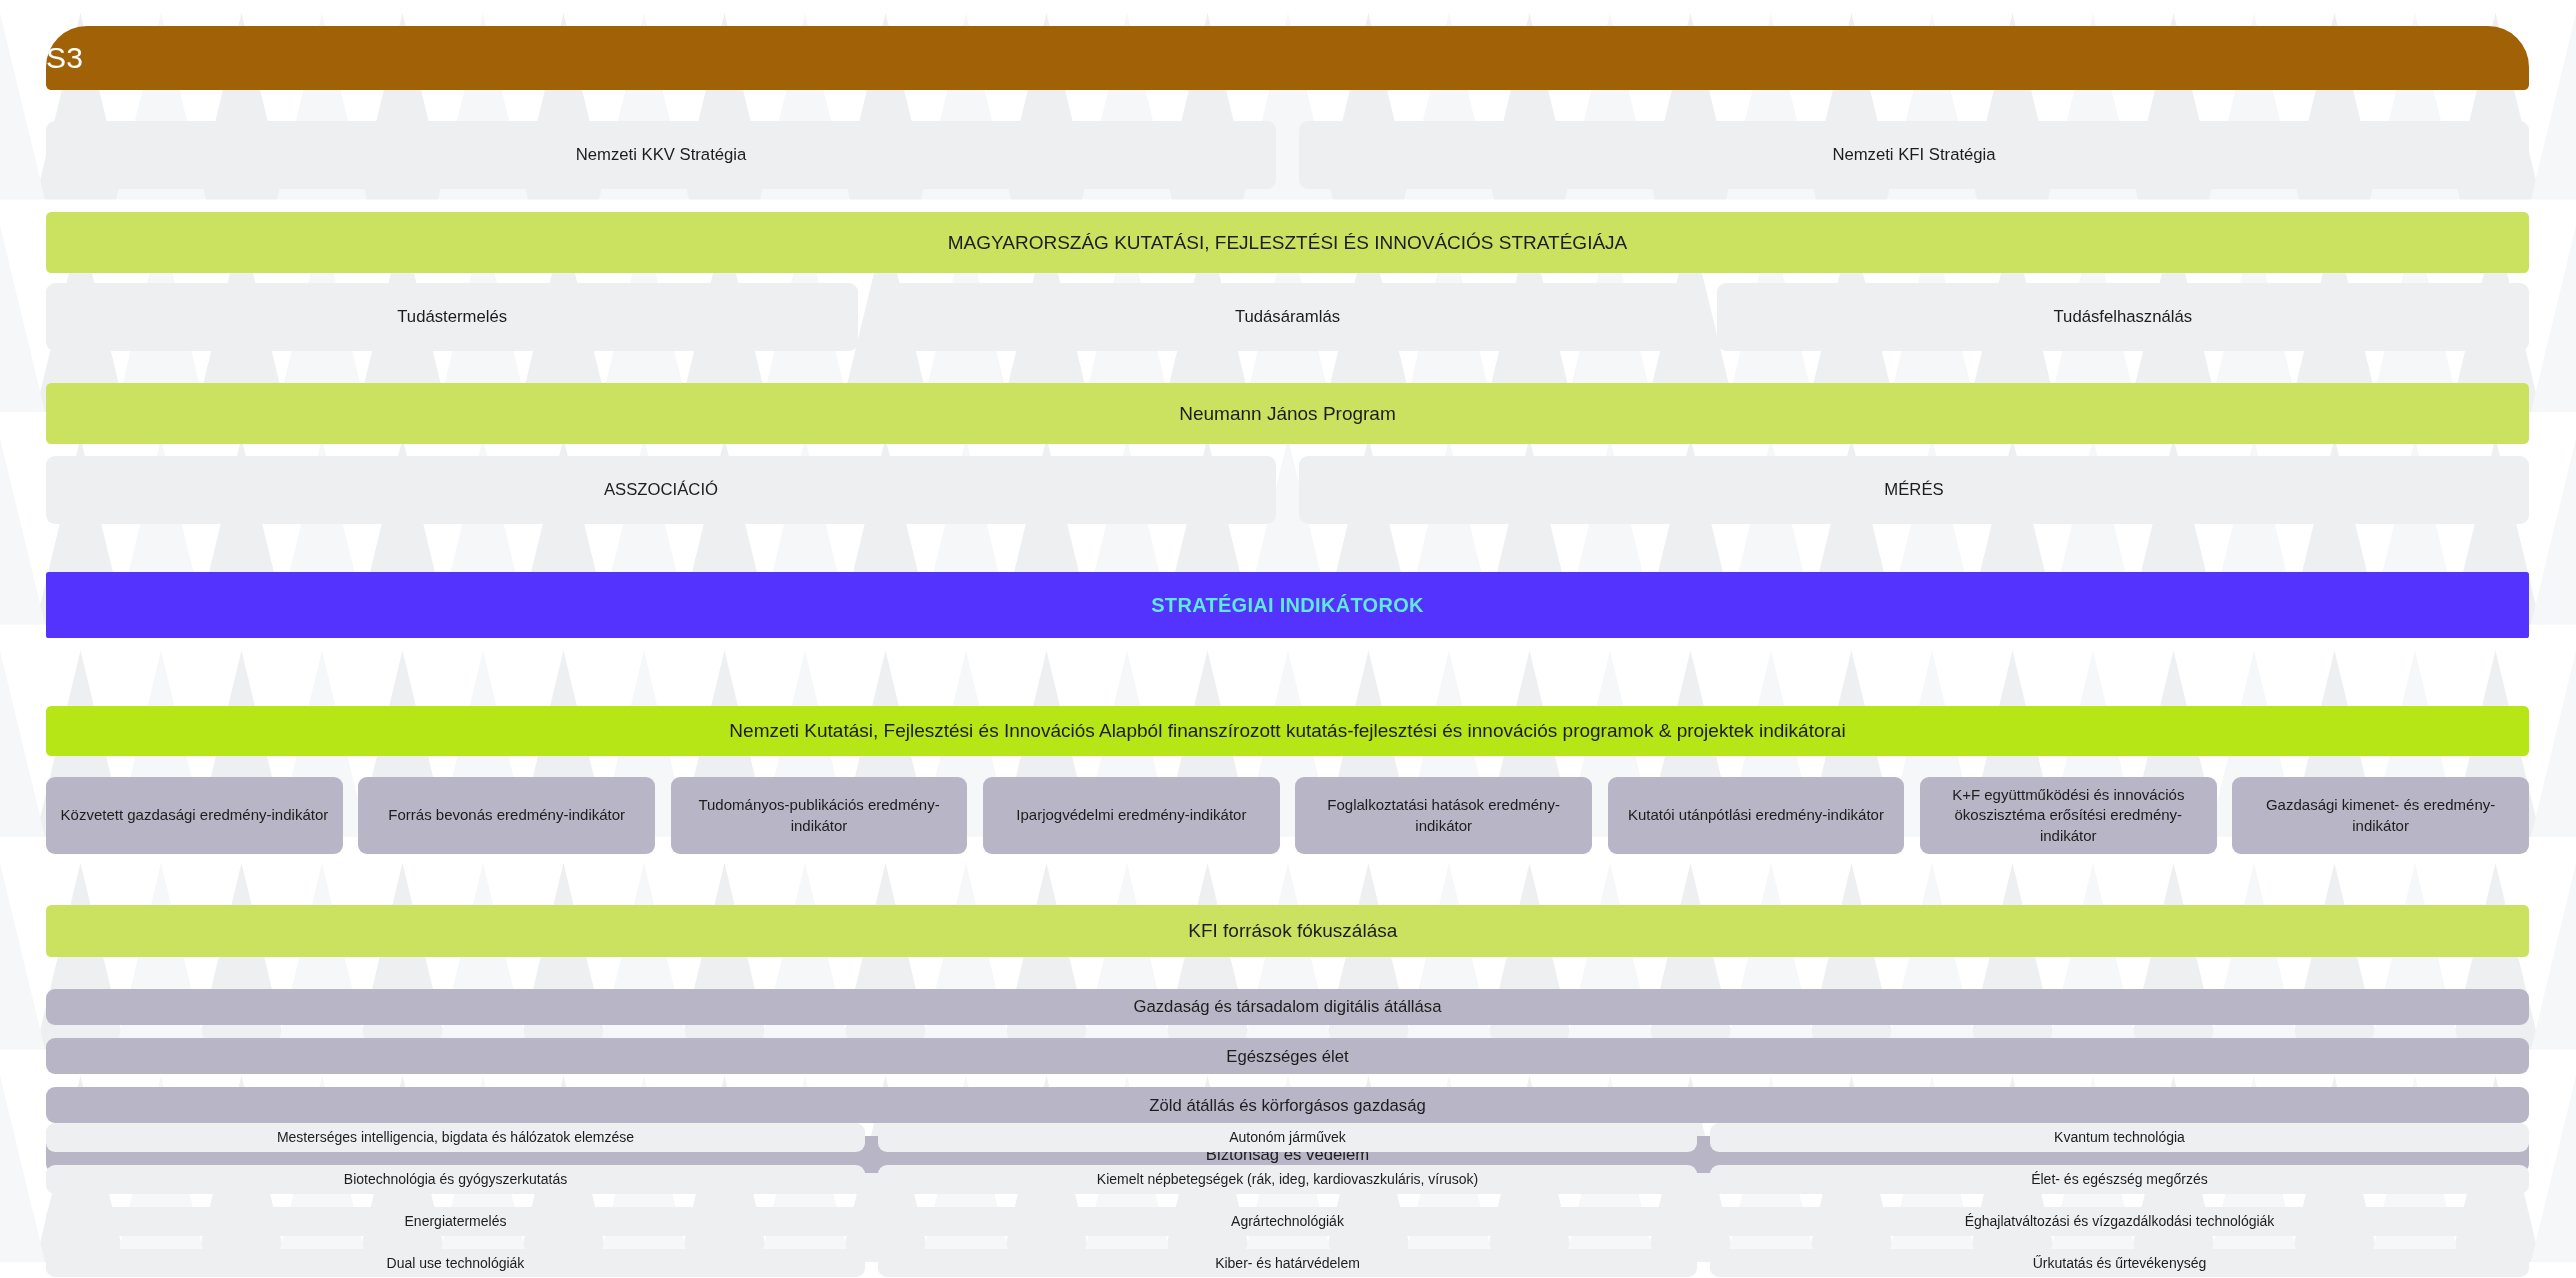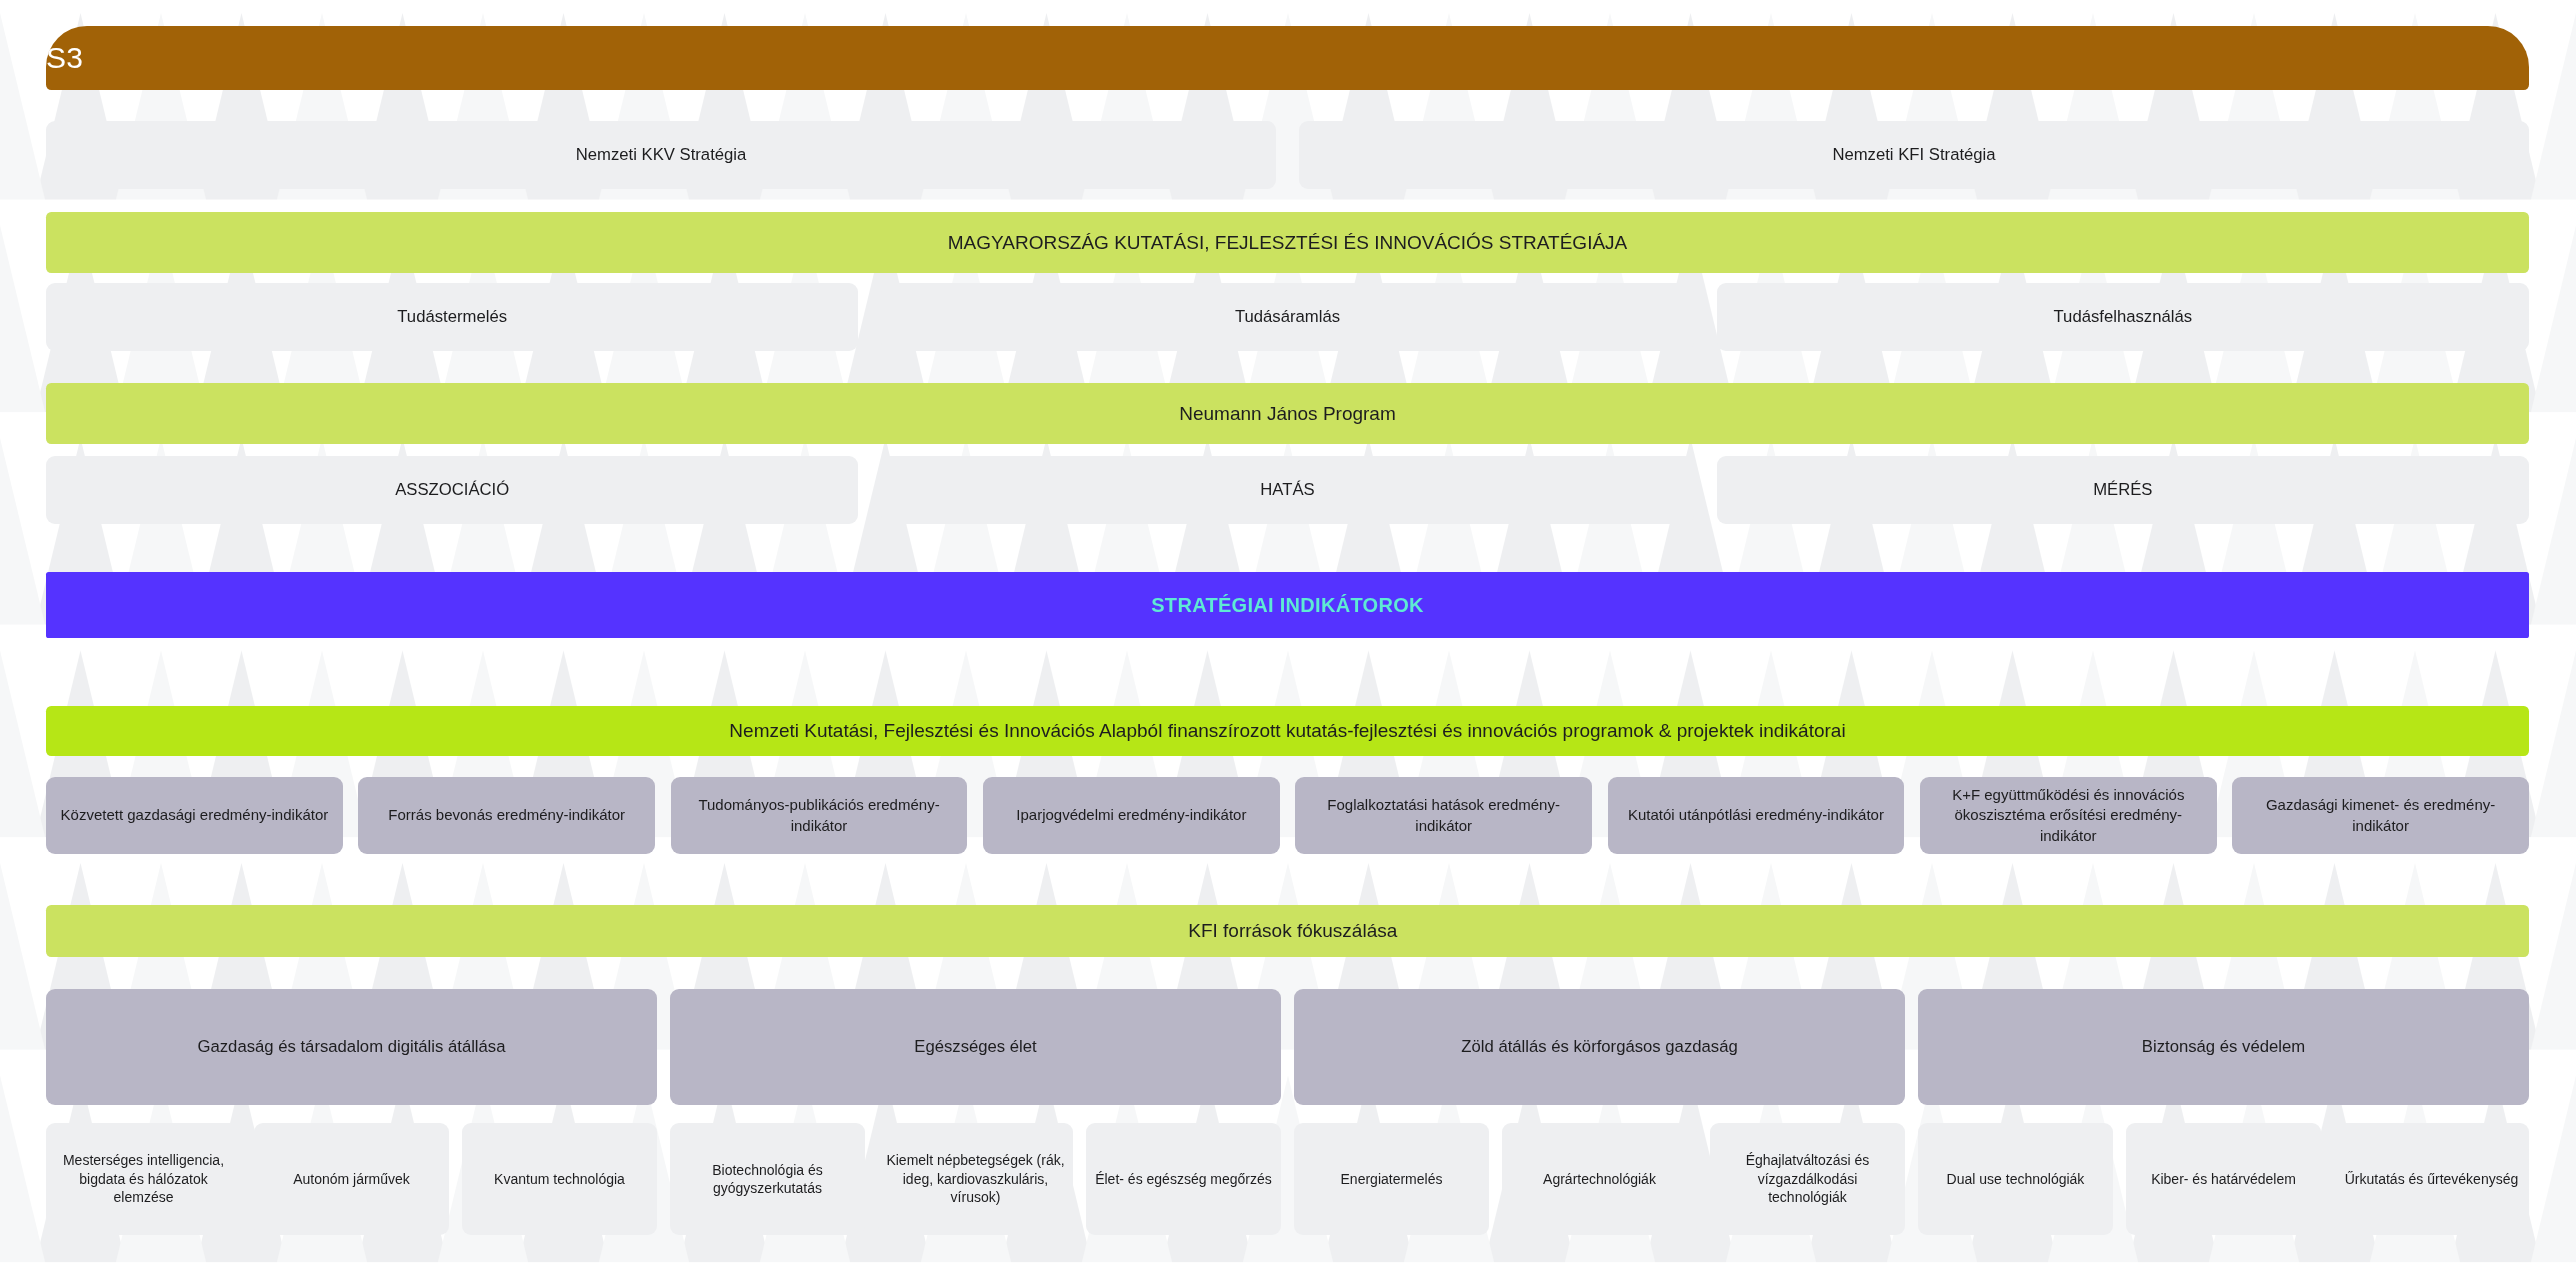--- a/index.html
+++ b/index.html
@@ -38,21 +38,21 @@
   }
 
   
   .row {
     display: flex;
     width: 100%;
   }
 
   .gap3 { gap: 23px; }
   .gap8 { gap: 15.5px; }
-  .gap-small { gap: 13px; }
+  .gap-small { gap: 13px; flex-direction: column; }
 
   
   .hero {
     position: absolute;
     left: 46px;
     top: 26px;
     width: 2483px;
     height: 64px;
     background: #a16207;
     border-radius: 41px 41px 5.2px 5.2px;
@@ -222,23 +222,20 @@
       <div class="band-green" style="height:61px;">
         <span>Neumann János Program</span>
       </div>
     </div>
 
     <div class="abs row gap3" style="top:456px;height:68px;">
       <div class="cell-grey">
         <span>ASSZOCIÁCIÓ</span>
       </div>
       <div class="cell-grey">
-        <span>HATÁS</span>
-      </div>
-      <div class="cell-grey">
         <span>MÉRÉS</span>
       </div>
     </div>
 
     <div class="abs" style="top:572px;height:66px;">
       <div class="band-purple" style="height:66px;">
         <span>STRATÉGIAI INDIKÁTOROK</span>
       </div>
     </div>
 

